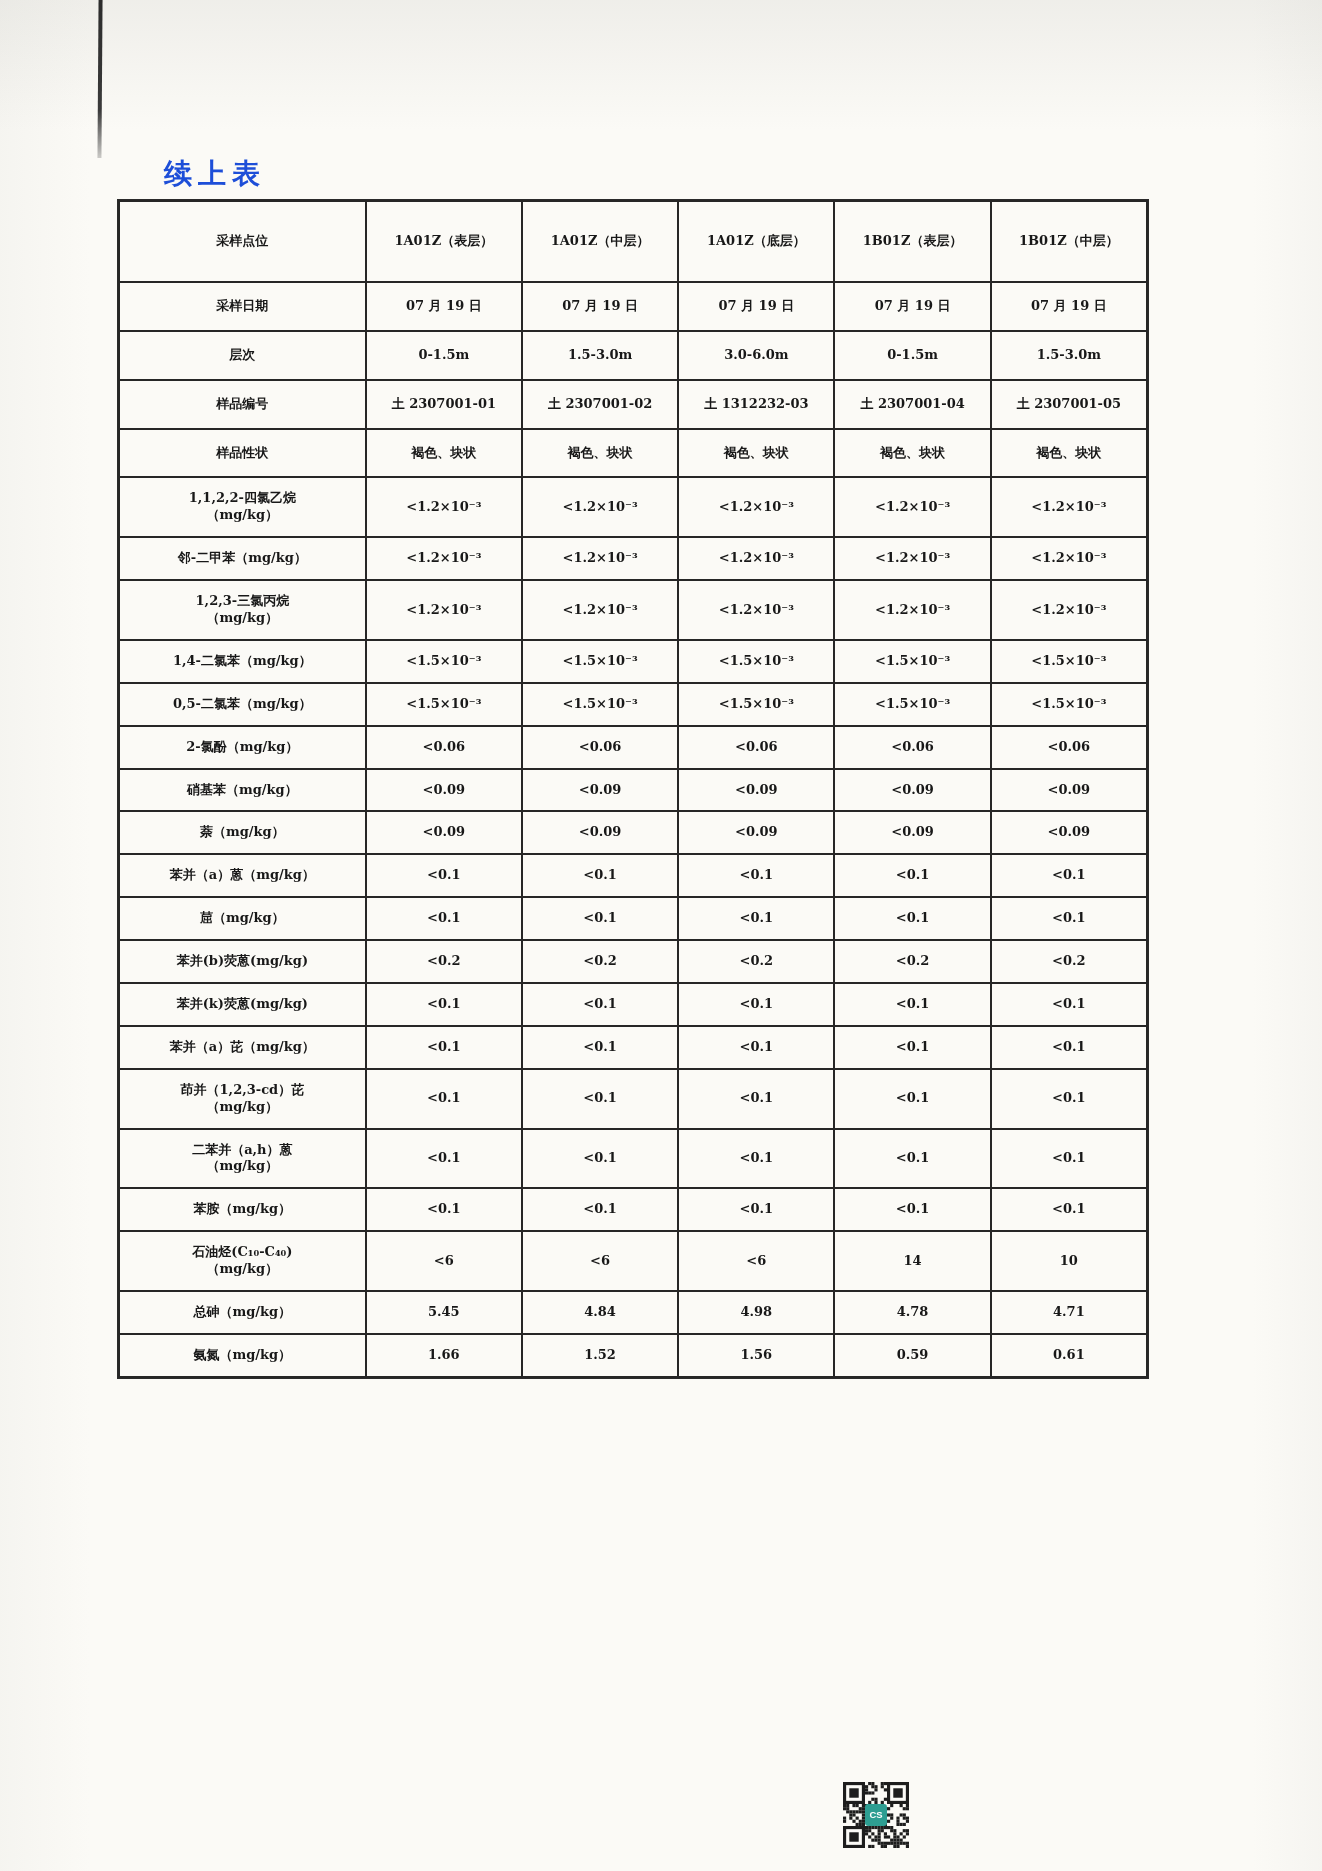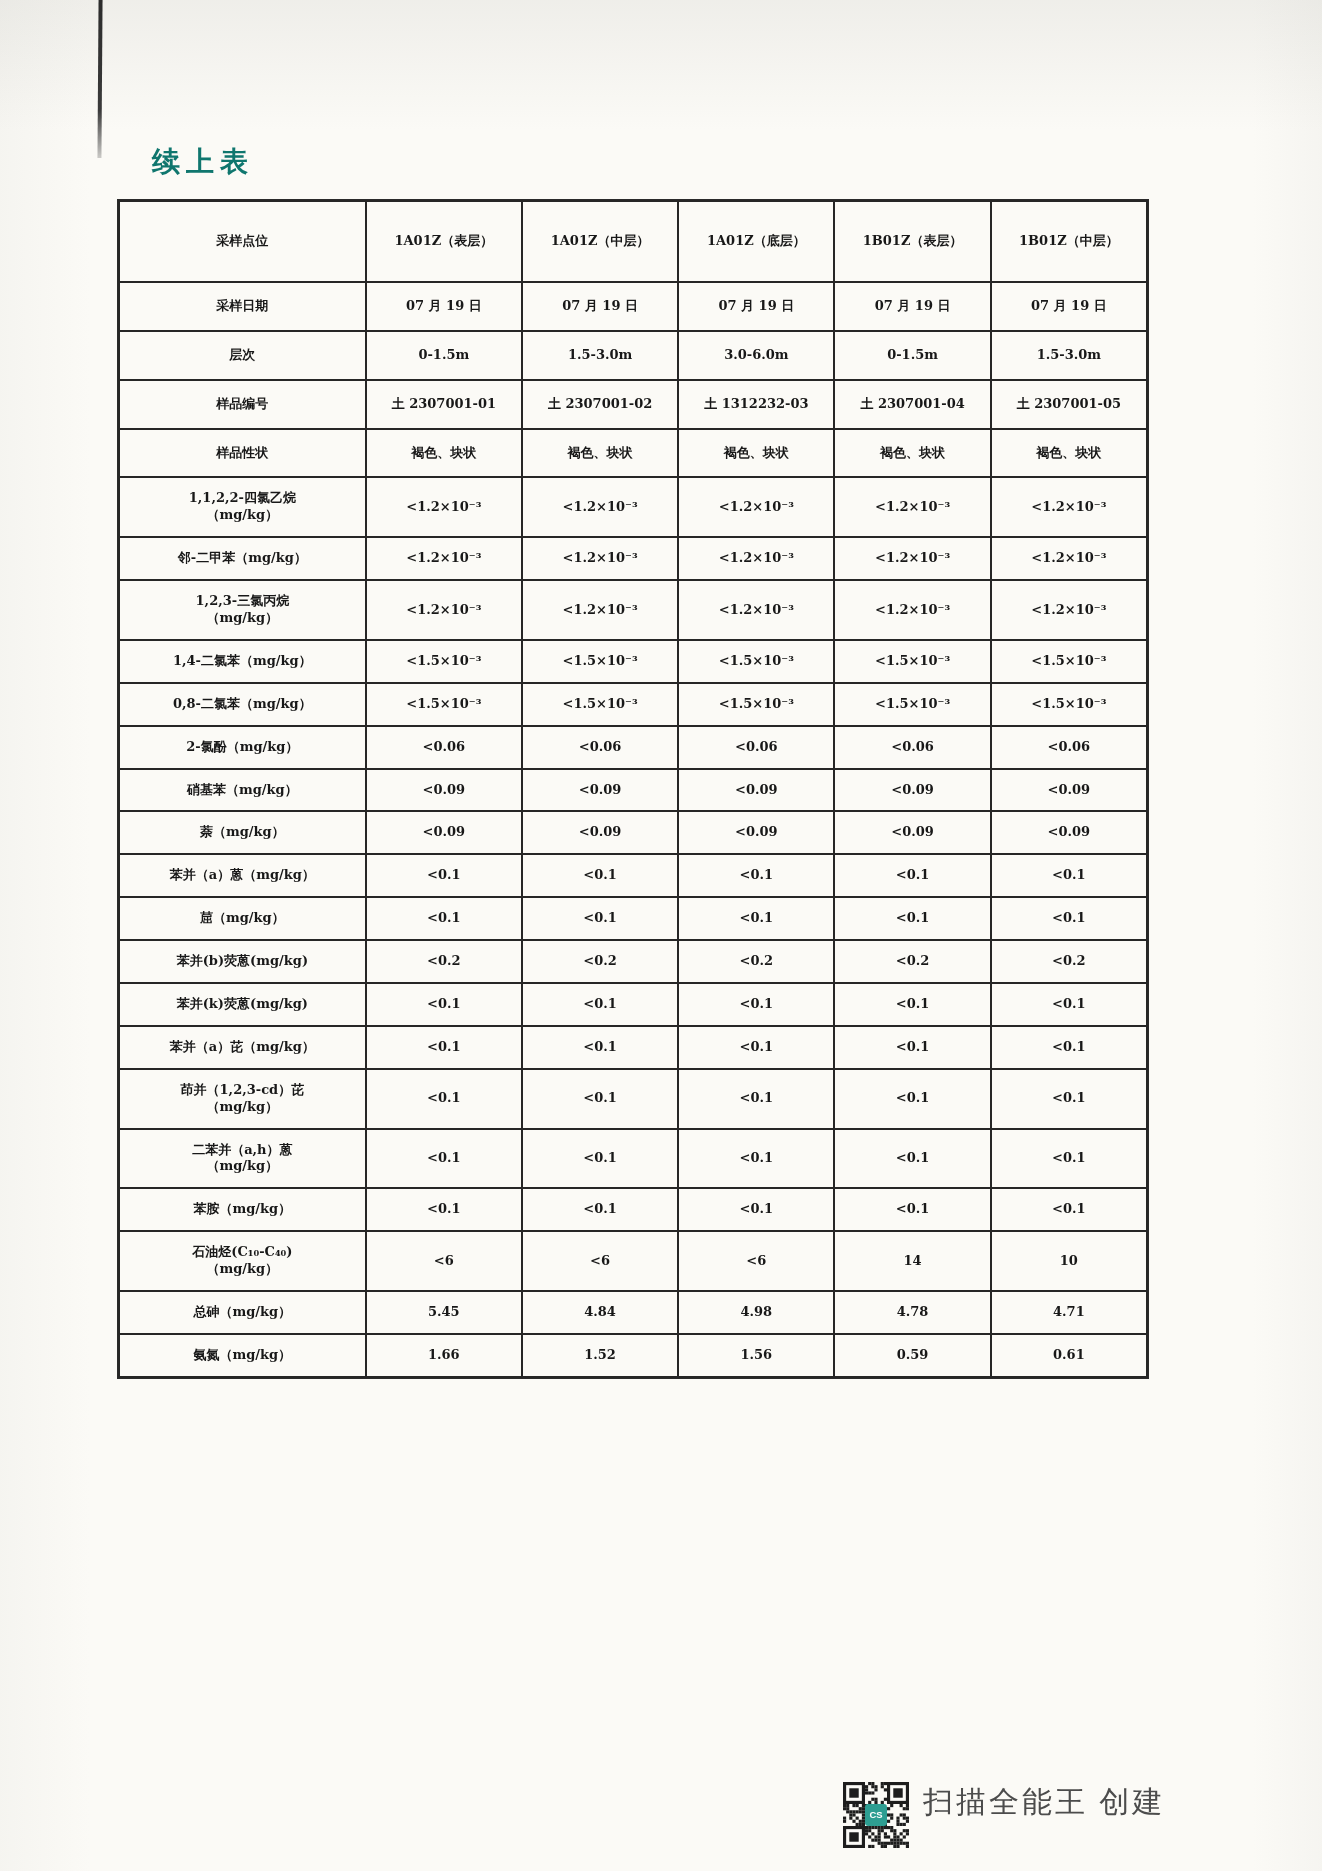--- a/index.html
+++ b/index.html
@@ -16,22 +16,22 @@
       linear-gradient(180deg, rgba(190,190,184,.20), rgba(190,190,184,0) 130px),
       linear-gradient(90deg, rgba(210,210,205,.14), rgba(210,210,205,0) 90px),
       linear-gradient(270deg, rgba(205,205,200,.12), rgba(205,205,200,0) 70px);
   }
   .scan-line{
     position:absolute;left:98px;top:0;width:4px;height:158px;
     background:linear-gradient(180deg,#2c2c2c 0%,#3a3a3a 70%,rgba(60,60,60,.25) 100%);
     transform:rotate(.4deg);
   }
   .title{
-    position:absolute;left:152px;top:143px;margin:0;
-    font-size:28px;font-weight:700;letter-spacing:6px;color:#0f766e;
+    position:absolute;left:152px;top:143px;margin:12px;
+    font-size:28px;font-weight:700;letter-spacing:6px;color:#1d4ed8;
   }
   table.data-table{
     position:absolute;left:118px;top:200px;width:1030px;
     border-collapse:collapse;table-layout:fixed;
     font-size:13px;font-weight:700;color:#181818;
   }
   .data-table col.c-label{width:24%;}
   .data-table col.c-data{width:15.2%;}
   .data-table th,.data-table td{
     border:2px solid #262626;
@@ -141,21 +141,21 @@
       </tr>
       <tr class="analyte">
         <th class="rowlab">1,4-二氯苯（mg/kg）</th>
         <td>&lt;1.5×10⁻³</td>
         <td>&lt;1.5×10⁻³</td>
         <td>&lt;1.5×10⁻³</td>
         <td>&lt;1.5×10⁻³</td>
         <td>&lt;1.5×10⁻³</td>
       </tr>
       <tr class="analyte">
-        <th class="rowlab">0,8-二氯苯（mg/kg）</th>
+        <th class="rowlab">0,5-二氯苯（mg/kg）</th>
         <td>&lt;1.5×10⁻³</td>
         <td>&lt;1.5×10⁻³</td>
         <td>&lt;1.5×10⁻³</td>
         <td>&lt;1.5×10⁻³</td>
         <td>&lt;1.5×10⁻³</td>
       </tr>
       <tr class="analyte">
         <th class="rowlab">2-氯酚（mg/kg）</th>
         <td>&lt;0.06</td>
         <td>&lt;0.06</td>
@@ -431,14 +431,13 @@
       <rect x="6" y="6" width="9" height="9" fill="#1d1d1d"></rect>
       <rect x="42" y="0" width="21" height="21" fill="#1d1d1d"></rect>
       <rect x="45" y="3" width="15" height="15" fill="#fbfaf6"></rect>
       <rect x="48" y="6" width="9" height="9" fill="#1d1d1d"></rect>
       <rect x="0" y="42" width="21" height="21" fill="#1d1d1d"></rect>
       <rect x="3" y="45" width="15" height="15" fill="#fbfaf6"></rect>
       <rect x="6" y="48" width="9" height="9" fill="#1d1d1d"></rect>
       <rect x="21" y="21" width="21" height="21" fill="#2e9e92" rx="3"></rect>
       <text x="31.5" y="34.5" text-anchor="middle" fill="#ffffff" font-family="&quot;Liberation Sans&quot;,sans-serif" font-size="9" font-weight="bold">CS</text>
     </svg>
-  <span class="brand">扫描全能王 创建</span>
 </div>
 
 </body></html>

